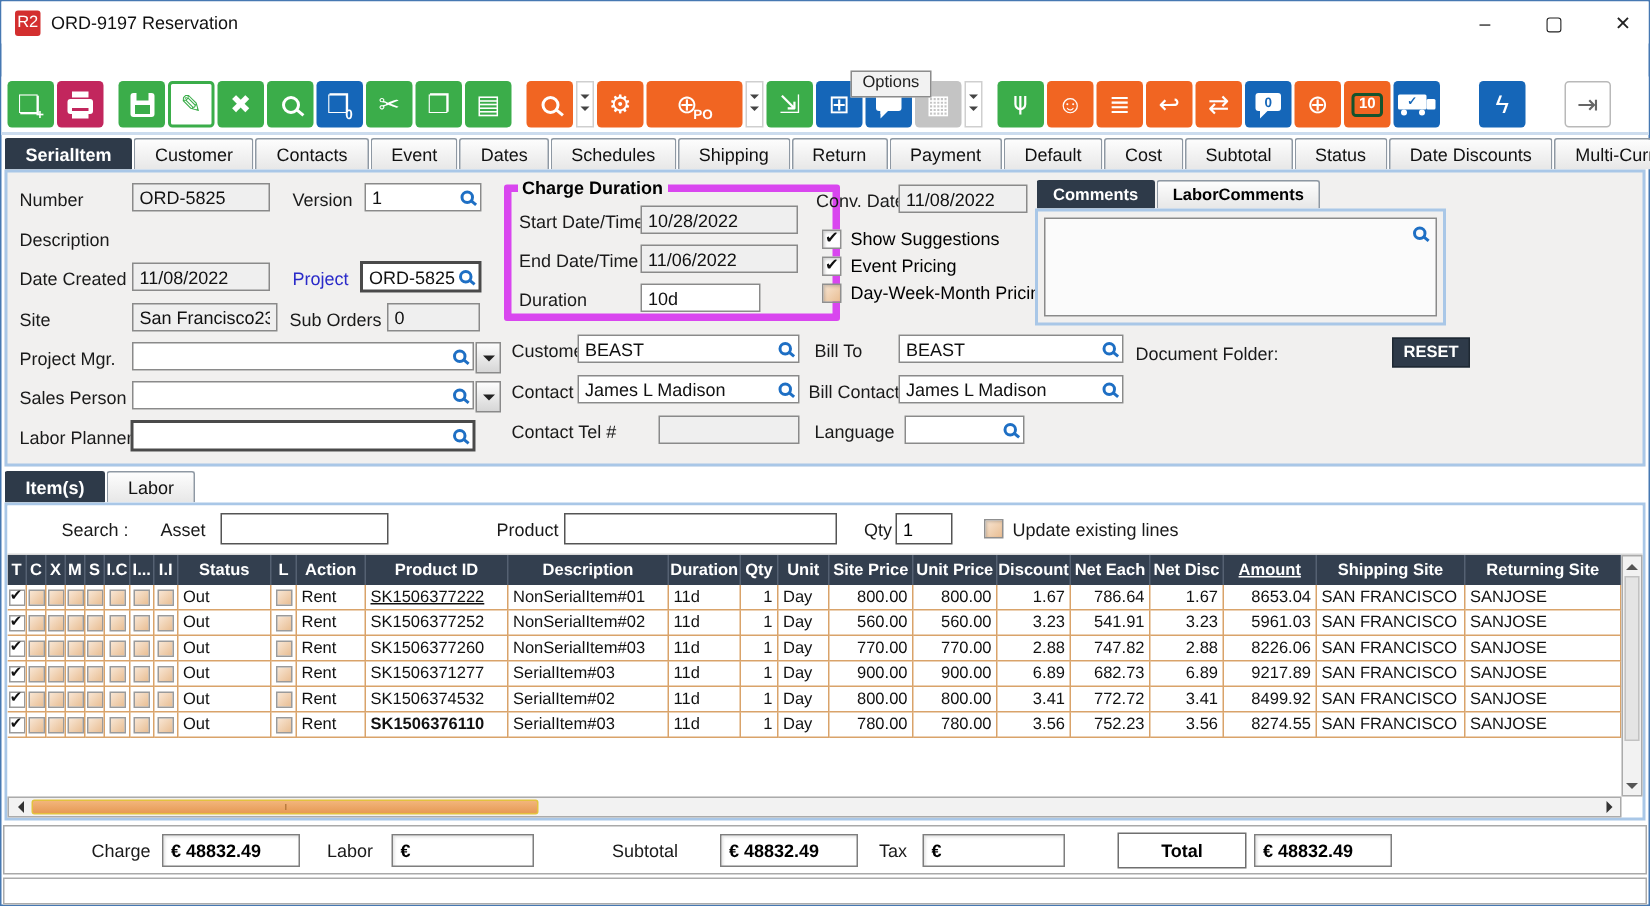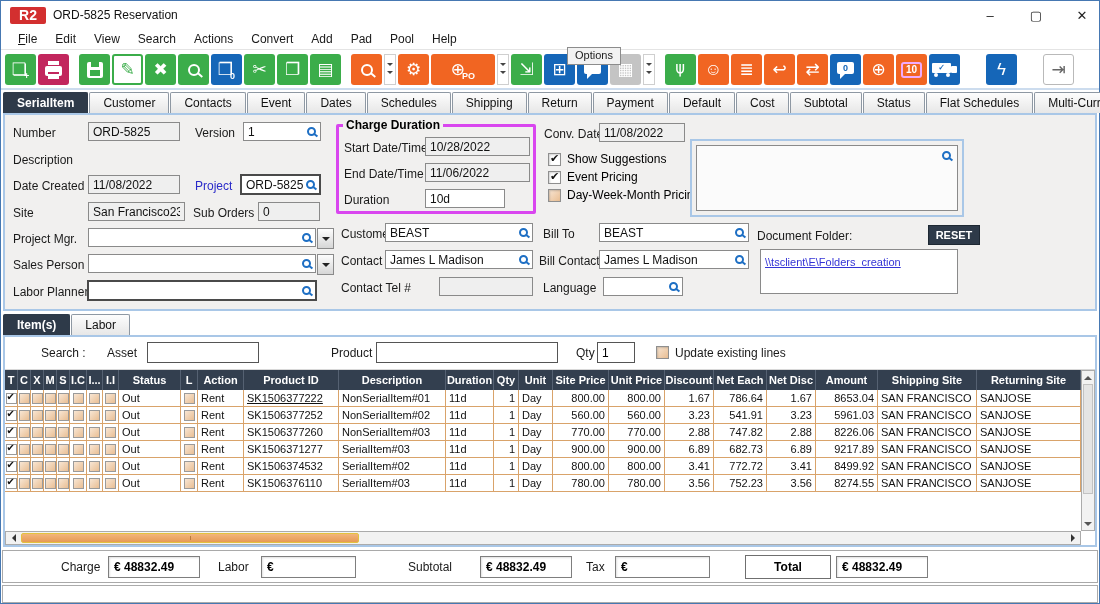--- a/index.html
+++ b/index.html
@@ -2,21 +2,21 @@
 <html><head>
 <meta charset="utf-8">
 <style>
   * { margin:0; padding:0; box-sizing:border-box; }
   html,body { width:1100px; height:604px; overflow:hidden; }
   body { font-family:"Liberation Sans", sans-serif; background:#fff; position:relative; }
   .window { position:absolute; inset:0; border:1px solid #4678B2; background:#fff; }
 
   
   .titlebar { position:absolute; top:0; left:0; right:0; height:28px; background:#fff; display:flex; align-items:center; }
-  .applogo { width:36px; height:17px; background:#D32F2F; color:#fff; font-size:14px; font-weight:bold; display:flex; align-items:center; justify-content:center; border-radius:2px; margin:0 7px 0 9px; }
+  .applogo { width:17px; height:17px; background:#D32F2F; color:#fff; font-size:11px; font-weight:normal; display:flex; align-items:center; justify-content:center; border-radius:2px; margin:0 7px 0 9px; }
   .apptitle { font-size:12px; color:#111; }
   .winbtns { position:absolute; right:8px; top:0; height:28px; display:flex; align-items:center; gap:28px; }
   .winbtn { font-size:13px; color:#222; width:18px; text-align:center; cursor:default; }
 
   
   .menubar { position:absolute; top:28px; left:0; right:0; height:21px; background:#fff; display:flex; align-items:center; padding-left:8px; border-bottom:1px solid #E4E4E4; }
   .menu-item { font-size:12px; color:#1a1a1a; padding:0 9px; }
   .menu-item:first-child::first-letter { text-decoration:underline; }
 
   
@@ -42,21 +42,21 @@
   .bubble::after { content:""; position:absolute; bottom:-5px; left:3px; border:3px solid transparent; border-top-color:#fff; border-left-color:#fff; }
   .printer { position:relative; width:17px; height:10px; background:#fff; border-radius:2px; margin-top:3px; }
   .printer::before { content:""; position:absolute; top:-5px; left:3px; width:11px; height:4px; background:#fff; }
   .printer::after { content:""; position:absolute; top:6px; left:3px; width:11px; height:5px; background:#fff; border-top:2px solid #C2265D; }
   .floppy { position:relative; width:16px; height:16px; background:#fff; border-radius:2px; }
   .floppy::before { content:""; position:absolute; top:0; left:4px; width:8px; height:5px; background:#3BAD4A; }
   .floppy::after { content:""; position:absolute; bottom:2px; left:3px; width:10px; height:6px; background:#3BAD4A; }
   .truck { position:relative; width:19px; height:10px; background:#fff; border-radius:1px; margin:0 6px 4px 0; font-size:8px; color:#1566B8; font-weight:bold; display:flex; align-items:center; justify-content:center; }
   .truck::before { content:""; position:absolute; right:-6px; bottom:0; width:6px; height:7px; background:#fff; border-radius:1px; }
   .truck::after { content:""; position:absolute; bottom:-4px; left:2px; width:4px; height:4px; border-radius:50%; background:#fff; box-shadow:12px 0 0 #fff; }
-  .boxnum { border:2px solid #f0abfc; border-radius:3px; padding:1px 3px; font-size:10px; font-weight:bold; }
+  .boxnum { border:2px solid #14532d; border-radius:3px; padding:1px 3px; font-size:10px; font-weight:bold; }
   .tooltip { position:absolute; left:566px; top:46px; height:18px; padding:1px 7px; background:#F2F2F2; border:1px solid #8C8C8C; font-size:11px; color:#222; z-index:30; }
 
   
   .tabs { position:absolute; left:2px; display:flex; align-items:flex-end; list-style:none; }
   .tab { height:21px; padding:0 13px; margin-right:1px; border:1px solid #8E98A3; border-bottom:none; border-radius:2px 2px 0 0; background:linear-gradient(#FDFDFD,#E7E7E7); font-size:12px; color:#111; display:flex; align-items:center; white-space:nowrap; }
   .tab.active { background:#2E3A49; color:#fff; font-weight:bold; border-color:#2E3A49; }
   #main-tabs { top:91px; } #item-tabs { top:313px; }
 
   
   .panel { position:absolute; left:2px; right:2px; border:2px solid #A9C7E7; background:#F1F0EF; }
@@ -64,21 +64,21 @@
   .items-panel { top:334px; height:212px; background:#fff; }
 
   .lbl { position:absolute; font-size:12px; color:#1a1a1a; white-space:nowrap; }
   .lbl.blue { color:#2A2AC9; }
   .fld { position:absolute; height:19px; border:1px solid #8A8A8A; background:#fff; font-size:12px; color:#111; display:flex; align-items:center; padding:0 4px; }
   .fld.ro { background:#EFEFEF; }
   .fld.dark { border:2px solid #4A4A4A; height:21px; }
   .fld .val { flex:1; white-space:nowrap; overflow:hidden; }
   .dbtn { position:absolute; width:17px; height:21px; border:1px solid #8A8A8A; background:linear-gradient(#FDFDFD,#D6D6D6); display:flex; align-items:center; justify-content:center; }
   .dbtn::before { content:""; width:0; height:0; border:4px solid transparent; border-top-color:#222; margin-top:4px; }
-  fieldset.cd { position:absolute; left:331px; top:3px; width:200px; height:96px; border:3px solid #d946ef; border-radius:2px; }
+  fieldset.cd { position:absolute; left:331px; top:3px; width:224px; height:96px; border:5px solid #d946ef; border-radius:2px; }
   fieldset.cd legend { font-size:12px; font-weight:bold; margin-left:4px; padding:0 3px; }
   .ck { width:13px; height:13px; border:1px solid #8F8F8F; background:#fff; position:relative; flex:none; box-shadow:inset 1px 1px 2px rgba(0,0,0,.18); }
   .ck.off { background:linear-gradient(135deg,#F8E6D4,#E9BE93); }
   .ck.on::after { content:"✔"; position:absolute; top:-2px; left:1px; font-size:11px; color:#111; }
   .ckrow { position:absolute; display:flex; align-items:center; gap:6px; font-size:12px; }
 
   .ctabs { position:absolute; left:686px; top:5px; display:flex; }
   .ctab { height:19px; padding:0 10px; margin-right:1px; border:1px solid #8E98A3; border-bottom:none; border-radius:2px 2px 0 0; background:linear-gradient(#FDFDFD,#E7E7E7); font-size:11px; font-weight:bold; display:flex; align-items:center; }
   .ctab.active { background:#2E3A49; color:#fff; border-color:#2E3A49; }
   .cbox { position:absolute; left:685px; top:24px; width:274px; height:78px; border:2px solid #A9C7E7; background:#F1F0EF; padding:4px; }
@@ -129,40 +129,28 @@
   .totalbtn { position:absolute; left:742px; top:4px; width:86px; height:24px; border:1px solid #6F6F6F; background:#fff; font-size:12px; font-weight:bold; display:flex; align-items:center; justify-content:center; }
   .statusbar { position:absolute; left:1px; right:1px; top:584px; height:18px; background:#fff; border:1px solid #ABABAB; }
 </style>
 </head>
 <body>
 
 <div class="window">
 
   <div class="titlebar">
     <div class="applogo">R2</div>
-    <div class="apptitle">ORD-5825 Reservation</div>
+    <div class="apptitle">ORD-9197 Reservation</div>
     <div class="winbtns">
       <span class="winbtn">–</span>
       <span class="winbtn">▢</span>
       <span class="winbtn">✕</span>
     </div>
   </div>
 
-  <div class="menubar" id="menubar">
-      <span class="menu-item">File</span>
-      <span class="menu-item">Edit</span>
-      <span class="menu-item">View</span>
-      <span class="menu-item">Search</span>
-      <span class="menu-item">Actions</span>
-      <span class="menu-item">Convert</span>
-      <span class="menu-item">Add</span>
-      <span class="menu-item">Pad</span>
-      <span class="menu-item">Pool</span>
-      <span class="menu-item">Help</span>
-    </div>
 
   <div class="toolbar" id="toolbar">
       <div class="btn c-green">
         <span class="glyph">❏</span>
         <span class="badge">+</span>
       </div>
       <div class="btn c-red">
         <span class="printer"></span>
       </div>
       <div class="sep"></div>
@@ -272,21 +260,21 @@
       <li class="tab">Event</li>
       <li class="tab">Dates</li>
       <li class="tab">Schedules</li>
       <li class="tab">Shipping</li>
       <li class="tab">Return</li>
       <li class="tab">Payment</li>
       <li class="tab">Default</li>
       <li class="tab">Cost</li>
       <li class="tab">Subtotal</li>
       <li class="tab">Status</li>
-      <li class="tab">Flat Schedules</li>
+      <li class="tab">Date Discounts</li>
       <li class="tab">Multi-Curr</li>
     </ul>
 
   <div class="panel form-panel">
     <span class="lbl" style="left:8px;top:11px">Number</span>
     <div class="fld ro" style="left:83px;top:7px;width:92px">
         <span class="val">ORD-5825</span>
       </div>
     <span class="lbl" style="left:190px;top:11px">Version</span>
     <div class="fld" style="left:238px;top:7px;width:78px">
@@ -394,30 +382,31 @@
     <span class="lbl" style="left:336px;top:166px">Contact Tel #</span>
     <div class="fld ro" style="left:434px;top:162px;width:94px">
         <span class="val"></span>
       </div>
     <span class="lbl" style="left:538px;top:166px">Language</span>
     <div class="fld" style="left:598px;top:162px;width:80px">
         <span class="val"></span>
         <span class="mag blue"></span>
       </div>
 
+    <div class="ctabs" id="comment-tabs">
+        <div class="ctab active">Comments</div>
+        <div class="ctab">LaborComments</div>
+      </div>
     <div class="cbox">
       <div class="inner">
           <span class="mag blue"></span>
         </div>
     </div>
     <span class="lbl" style="left:752px;top:114px">Document Folder:</span>
     <div class="resetbtn">RESET</div>
-    <div class="linkbox">
-      <a href="#">\\tsclient\E\Folders_creation</a>
-    </div>
   </div>
 
   <ul class="tabs" id="item-tabs">
       <li class="tab active">Item(s)</li>
       <li class="tab">Labor</li>
     </ul>
 
   <div class="panel items-panel">
     <div class="searchrow">
       <span class="lbl" style="left:36px">Search :</span>
@@ -446,21 +435,21 @@
           <div class="th" style="width: 95px;">Product ID</div>
           <div class="th" style="width: 107px;">Description</div>
           <div class="th" style="width: 48px;">Duration</div>
           <div class="th" style="width: 25px;">Qty</div>
           <div class="th" style="width: 34px;">Unit</div>
           <div class="th" style="width: 56px;">Site Price</div>
           <div class="th" style="width: 56px;">Unit Price</div>
           <div class="th" style="width: 49px;">Discount</div>
           <div class="th" style="width: 53px;">Net Each</div>
           <div class="th" style="width: 49px;">Net Disc</div>
-          <div class="th" style="width: 62px;">Amount</div>
+          <div class="th" style="width: 62px; text-decoration: underline;">Amount</div>
           <div class="th" style="width: 99px;">Shipping Site</div>
           <div class="th grow">Returning Site</div>
         </div>
       <div id="tbody">
           <div class="trow">
             <div class="td ctr" style="width: 13px;">
               <span class="cb on"></span>
             </div>
             <div class="td ctr" style="width: 13px;">
               <span class="cb"></span>
@@ -701,21 +690,21 @@
               <span class="cb"></span>
             </div>
             <div class="td ctr" style="width: 16px;">
               <span class="cb"></span>
             </div>
             <div class="td" style="width: 62px;">Out</div>
             <div class="td ctr" style="width: 17px;">
               <span class="cb"></span>
             </div>
             <div class="td" style="width: 46px;">Rent</div>
-            <div class="td" style="width: 95px;">SK1506376110</div>
+            <div class="td" style="width: 95px; font-weight: bold;">SK1506376110</div>
             <div class="td" style="width: 107px;">SerialItem#03</div>
             <div class="td" style="width: 48px;">11d</div>
             <div class="td num" style="width: 25px;">1</div>
             <div class="td" style="width: 34px;">Day</div>
             <div class="td num" style="width: 56px;">780.00</div>
             <div class="td num" style="width: 56px;">780.00</div>
             <div class="td num" style="width: 49px;">3.56</div>
             <div class="td num" style="width: 53px;">752.23</div>
             <div class="td num" style="width: 49px;">3.56</div>
             <div class="td num" style="width: 62px;">8274.55</div>

